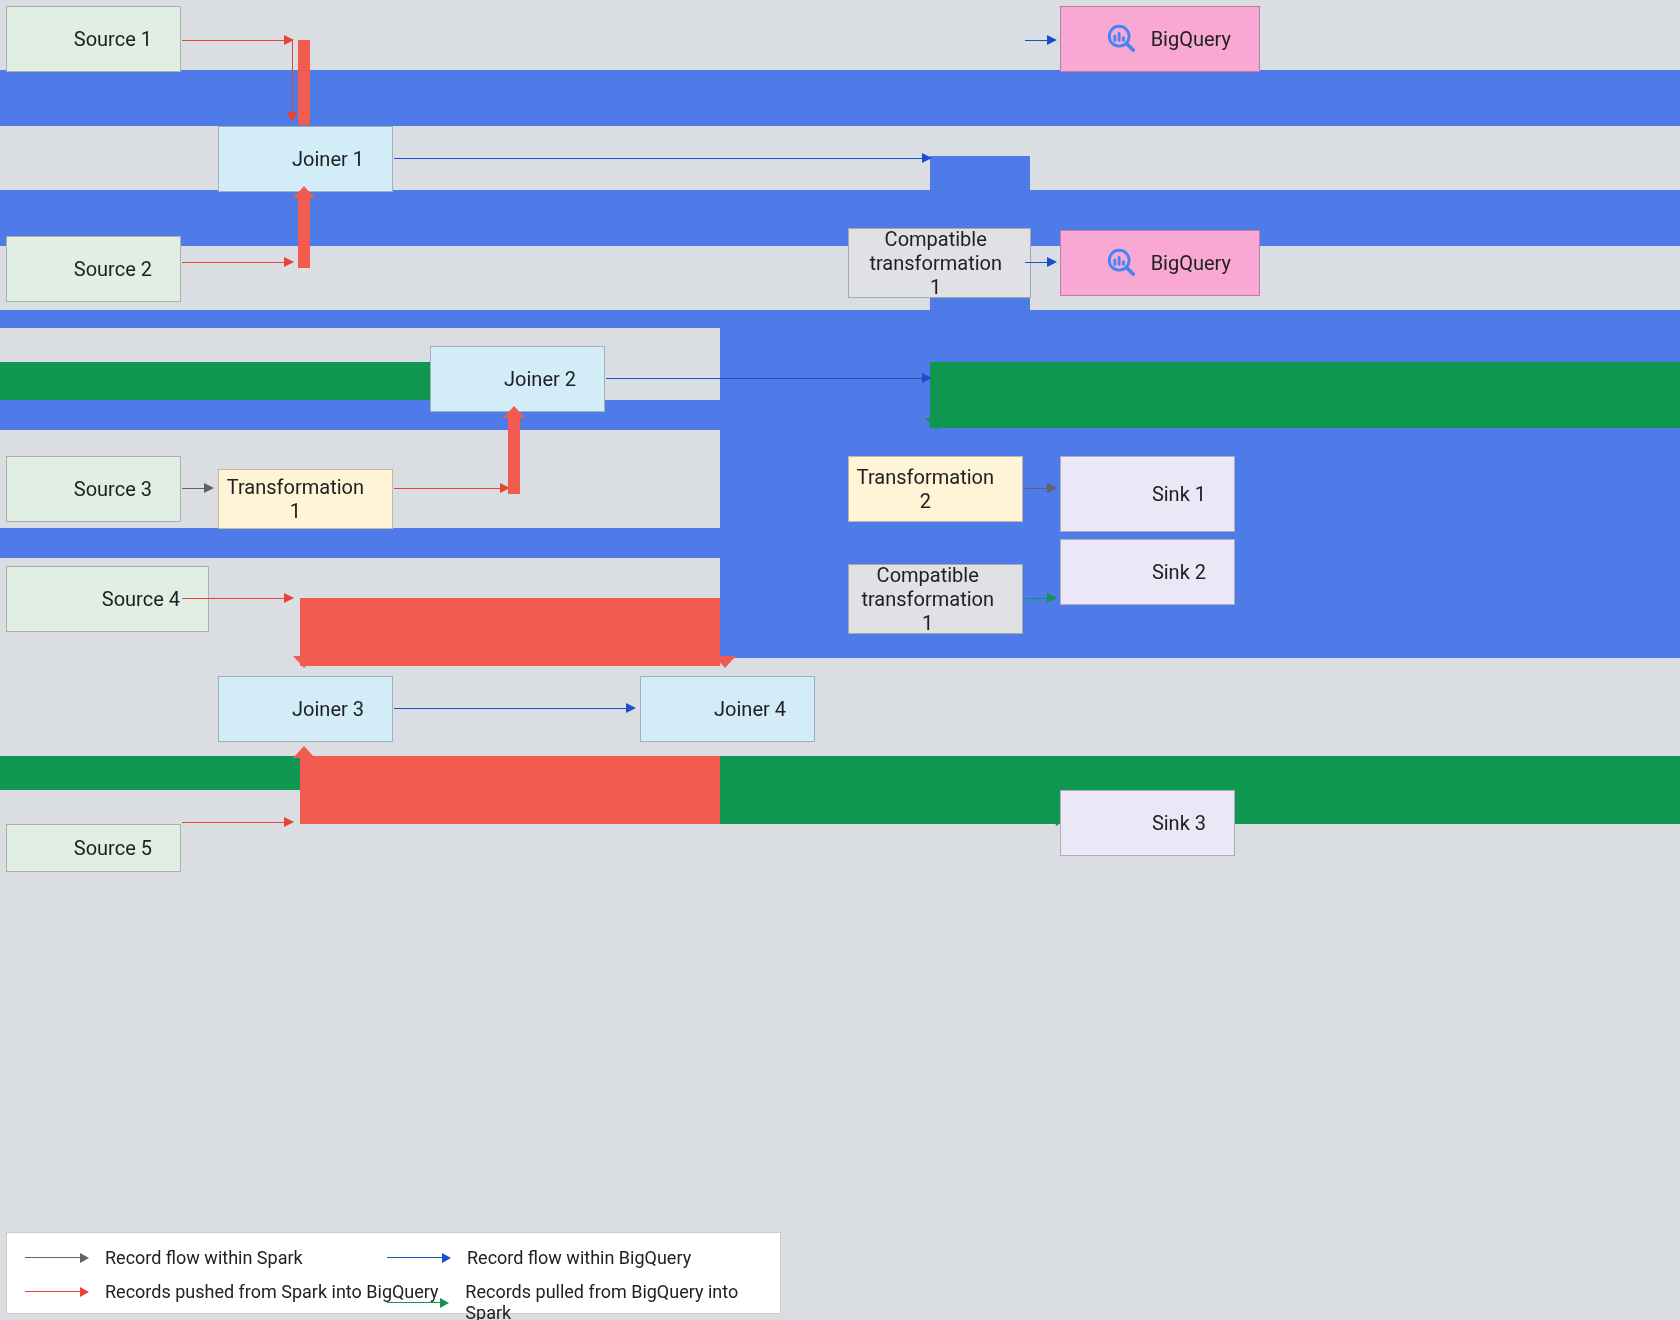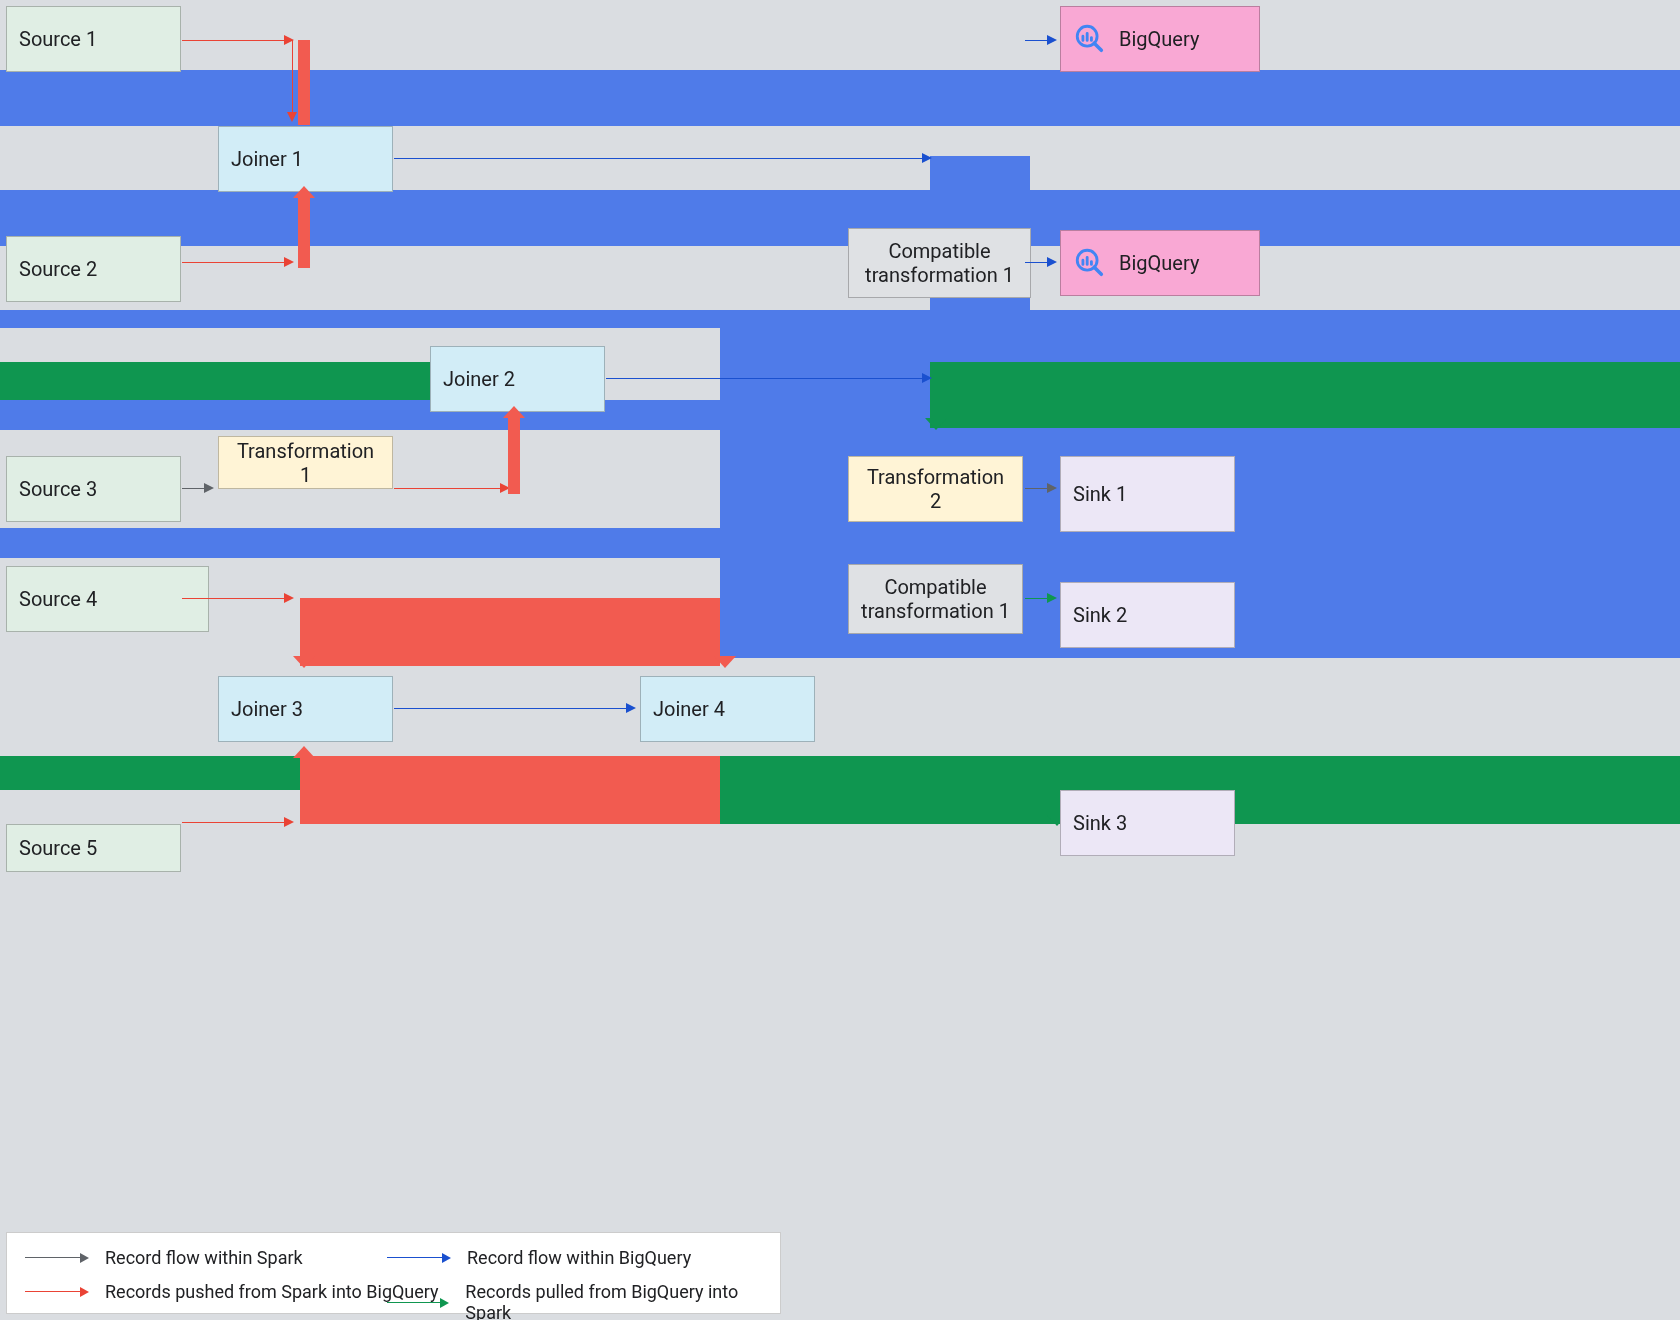--- a/index.html
+++ b/index.html
@@ -1,17 +1,17 @@
 <!DOCTYPE html>
 <html><head>
 <meta charset="utf-8">
 <style>
 body{margin:0;font-family:Roboto,Arial,sans-serif;font-size:20px;color:#202124}
 .stage{position:relative;width:1680px;height:1320px;background:#dadde1}
-.box{position:absolute;display:flex;align-items:center;justify-content:flex-start;text-align:center;border:1px solid rgba(0,0,0,.25);box-sizing:border-box;padding:0 12px;line-height:1.2}
+.box{position:absolute;display:flex;align-items:center;justify-content:flex-end;text-align:center;border:1px solid rgba(0,0,0,.25);box-sizing:border-box;padding:0 28px;line-height:1.2}
 .src{background:#e0eee4}
 .join{background:#d2edf7}
 .tr{background:#fff4d6}
 .comp{background:#dfe1e4}
 .sink{background:#ece7f6}
 .bq{background:#f9a8d4}
 .blue{position:absolute;background:#4f7be9}
 .green{position:absolute;background:#0f9650}
 .red{position:absolute;background:#f25b50}
 .legend{position:absolute;left:6px;bottom:6px;width:775px;height:82px;background:#fff;border:1px solid rgba(0,0,0,.2);box-sizing:border-box}
@@ -95,21 +95,21 @@
   <div class="box join" style="left:430px;top:346px;width:175px;height:66px">
       <span>Joiner 2</span>
     </div>
   <div class="arrow bluA" style="left:606px;top:378px;width:324px"></div>
   <div class="tri" style="left:925px;top:418px;border-top:12px solid #0f9650;border-left:11px solid transparent;border-right:11px solid transparent"></div>
 
   <div class="box src" style="left:6px;top:456px;width:175px;height:66px">
       <span>Source 3</span>
     </div>
   <div class="arrow blkA" style="left:182px;top:488px;width:30px"></div>
-  <div class="box tr" style="left:218px;top:436px;width:175px;height:53px">
+  <div class="box tr" style="left:218px;top:469px;width:175px;height:60px">
       <span>Transformation 1</span>
     </div>
   <div class="arrow redA" style="left:394px;top:488px;width:114px"></div>
   <div class="red" style="left:508px;top:416px;width:12px;height:78px"></div>
   <div class="tri" style="left:503px;top:406px;border-bottom:12px solid #f25b50;border-left:11px solid transparent;border-right:11px solid transparent"></div>
 
   <div class="box tr" style="left:848px;top:456px;width:175px;height:66px">
       <span>Transformation 2</span>
     </div>
   <div class="arrow blkA" style="left:1025px;top:488px;width:30px"></div>
@@ -121,21 +121,21 @@
       <span>Source 4</span>
     </div>
   <div class="arrow redA" style="left:182px;top:598px;width:110px"></div>
   <div class="tri" style="left:293px;top:656px;border-top:12px solid #f25b50;border-left:11px solid transparent;border-right:11px solid transparent"></div>
   <div class="tri" style="left:714px;top:656px;border-top:12px solid #f25b50;border-left:11px solid transparent;border-right:11px solid transparent"></div>
 
   <div class="box comp" style="left:848px;top:564px;width:175px;height:70px">
       <span>Compatible transformation 1</span>
     </div>
   <div class="arrow grnA" style="left:1025px;top:598px;width:30px"></div>
-  <div class="box sink" style="left:1060px;top:582px;width:175px;height:66px">
+  <div class="box sink" style="left:1060px;top:539px;width:175px;height:66px">
       <span>Sink 2</span>
     </div>
 
   <div class="box join" style="left:218px;top:676px;width:175px;height:66px">
       <span>Joiner 3</span>
     </div>
   <div class="arrow bluA" style="left:394px;top:708px;width:240px"></div>
   <div class="box join" style="left:640px;top:676px;width:175px;height:66px">
       <span>Joiner 4</span>
     </div>

